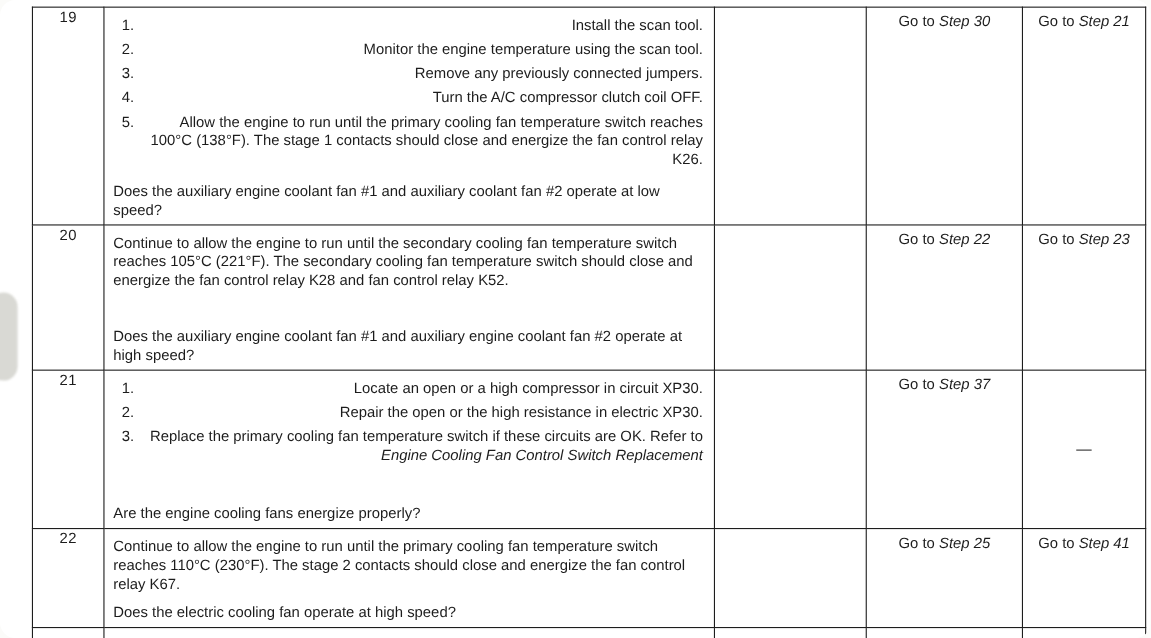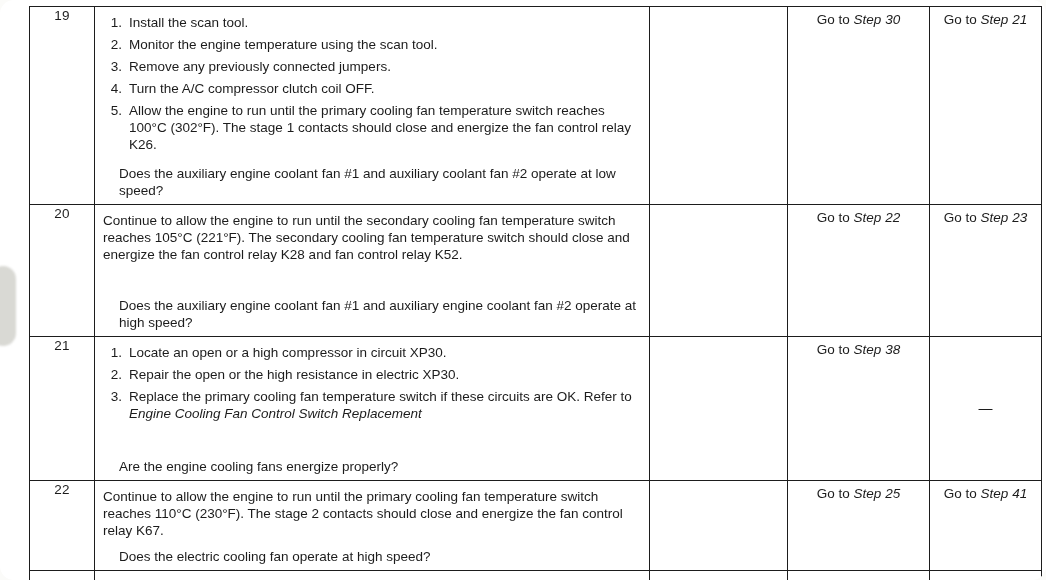--- a/index.html
+++ b/index.html
@@ -49,28 +49,28 @@
   }
   .action-item {
     display:flex;
     margin-bottom:5px;
   }
   .action-item .num {
     flex:0 0 26px;
     text-align:right;
     padding-right:7px;
   }
-  .action-item .txt { flex:1; }
+  .action-item .txt { flex:1;text-align:right; }
   .action-para {
     margin-bottom:5px;
     padding-right:6px;
   }
   .question-text {
     position:absolute;
-    left:24px; right:8px; bottom:5px;
+    left:8px; right:8px; bottom:5px;
   }
   td.value-cell { }
   td.result-cell {
     vertical-align:bottom;
     text-align:center;
     padding:4px 4px 8px 4px;
   }
   td.result-cell.dash-cell {
     vertical-align:middle;
     padding-bottom:4px;
@@ -112,21 +112,21 @@
             <div class="action-item">
               <span class="num">3.</span>
               <span class="txt">Remove any previously connected jumpers.</span>
             </div>
             <div class="action-item">
               <span class="num">4.</span>
               <span class="txt">Turn the A/C compressor clutch coil OFF.</span>
             </div>
             <div class="action-item">
               <span class="num">5.</span>
-              <span class="txt">Allow the engine to run until the primary cooling fan temperature switch reaches 100°C (302°F). The stage 1 contacts should close and energize the fan control relay K26.</span>
+              <span class="txt">Allow the engine to run until the primary cooling fan temperature switch reaches 100°C (138°F). The stage 1 contacts should close and energize the fan control relay K26.</span>
             </div>
             <div class="question-text">Does the auxiliary engine coolant fan #1 and auxiliary coolant fan #2 operate at low speed?</div>
           </td>
           <td class="value-cell"></td>
           <td class="result-cell"><span>Go to <i>Step 30</i></span></td>
           <td class="result-cell"><span>Go to <i>Step 21</i></span></td>
         </tr>
         <tr class="r20">
           <td class="step-cell">20</td>
           <td class="action-cell">
@@ -148,21 +148,21 @@
               <span class="num">2.</span>
               <span class="txt">Repair the open or the high resistance in electric XP30.</span>
             </div>
             <div class="action-item">
               <span class="num">3.</span>
               <span class="txt">Replace the primary cooling fan temperature switch if these circuits are OK. Refer to <i>Engine Cooling Fan Control Switch Replacement</i></span>
             </div>
             <div class="question-text">Are the engine cooling fans energize properly?</div>
           </td>
           <td class="value-cell"></td>
-          <td class="result-cell"><span>Go to <i>Step 38</i></span></td>
+          <td class="result-cell"><span>Go to <i>Step 37</i></span></td>
           <td class="result-cell dash-cell"><span>—</span></td>
         </tr>
         <tr class="r22">
           <td class="step-cell">22</td>
           <td class="action-cell">
             <div class="action-para">Continue to allow the engine to run until the primary cooling fan temperature switch reaches 110°C (230°F). The stage 2 contacts should close and energize the fan control relay K67.</div>
             <div class="question-text">Does the electric cooling fan operate at high speed?</div>
           </td>
           <td class="value-cell"></td>
           <td class="result-cell"><span>Go to <i>Step 25</i></span></td>

